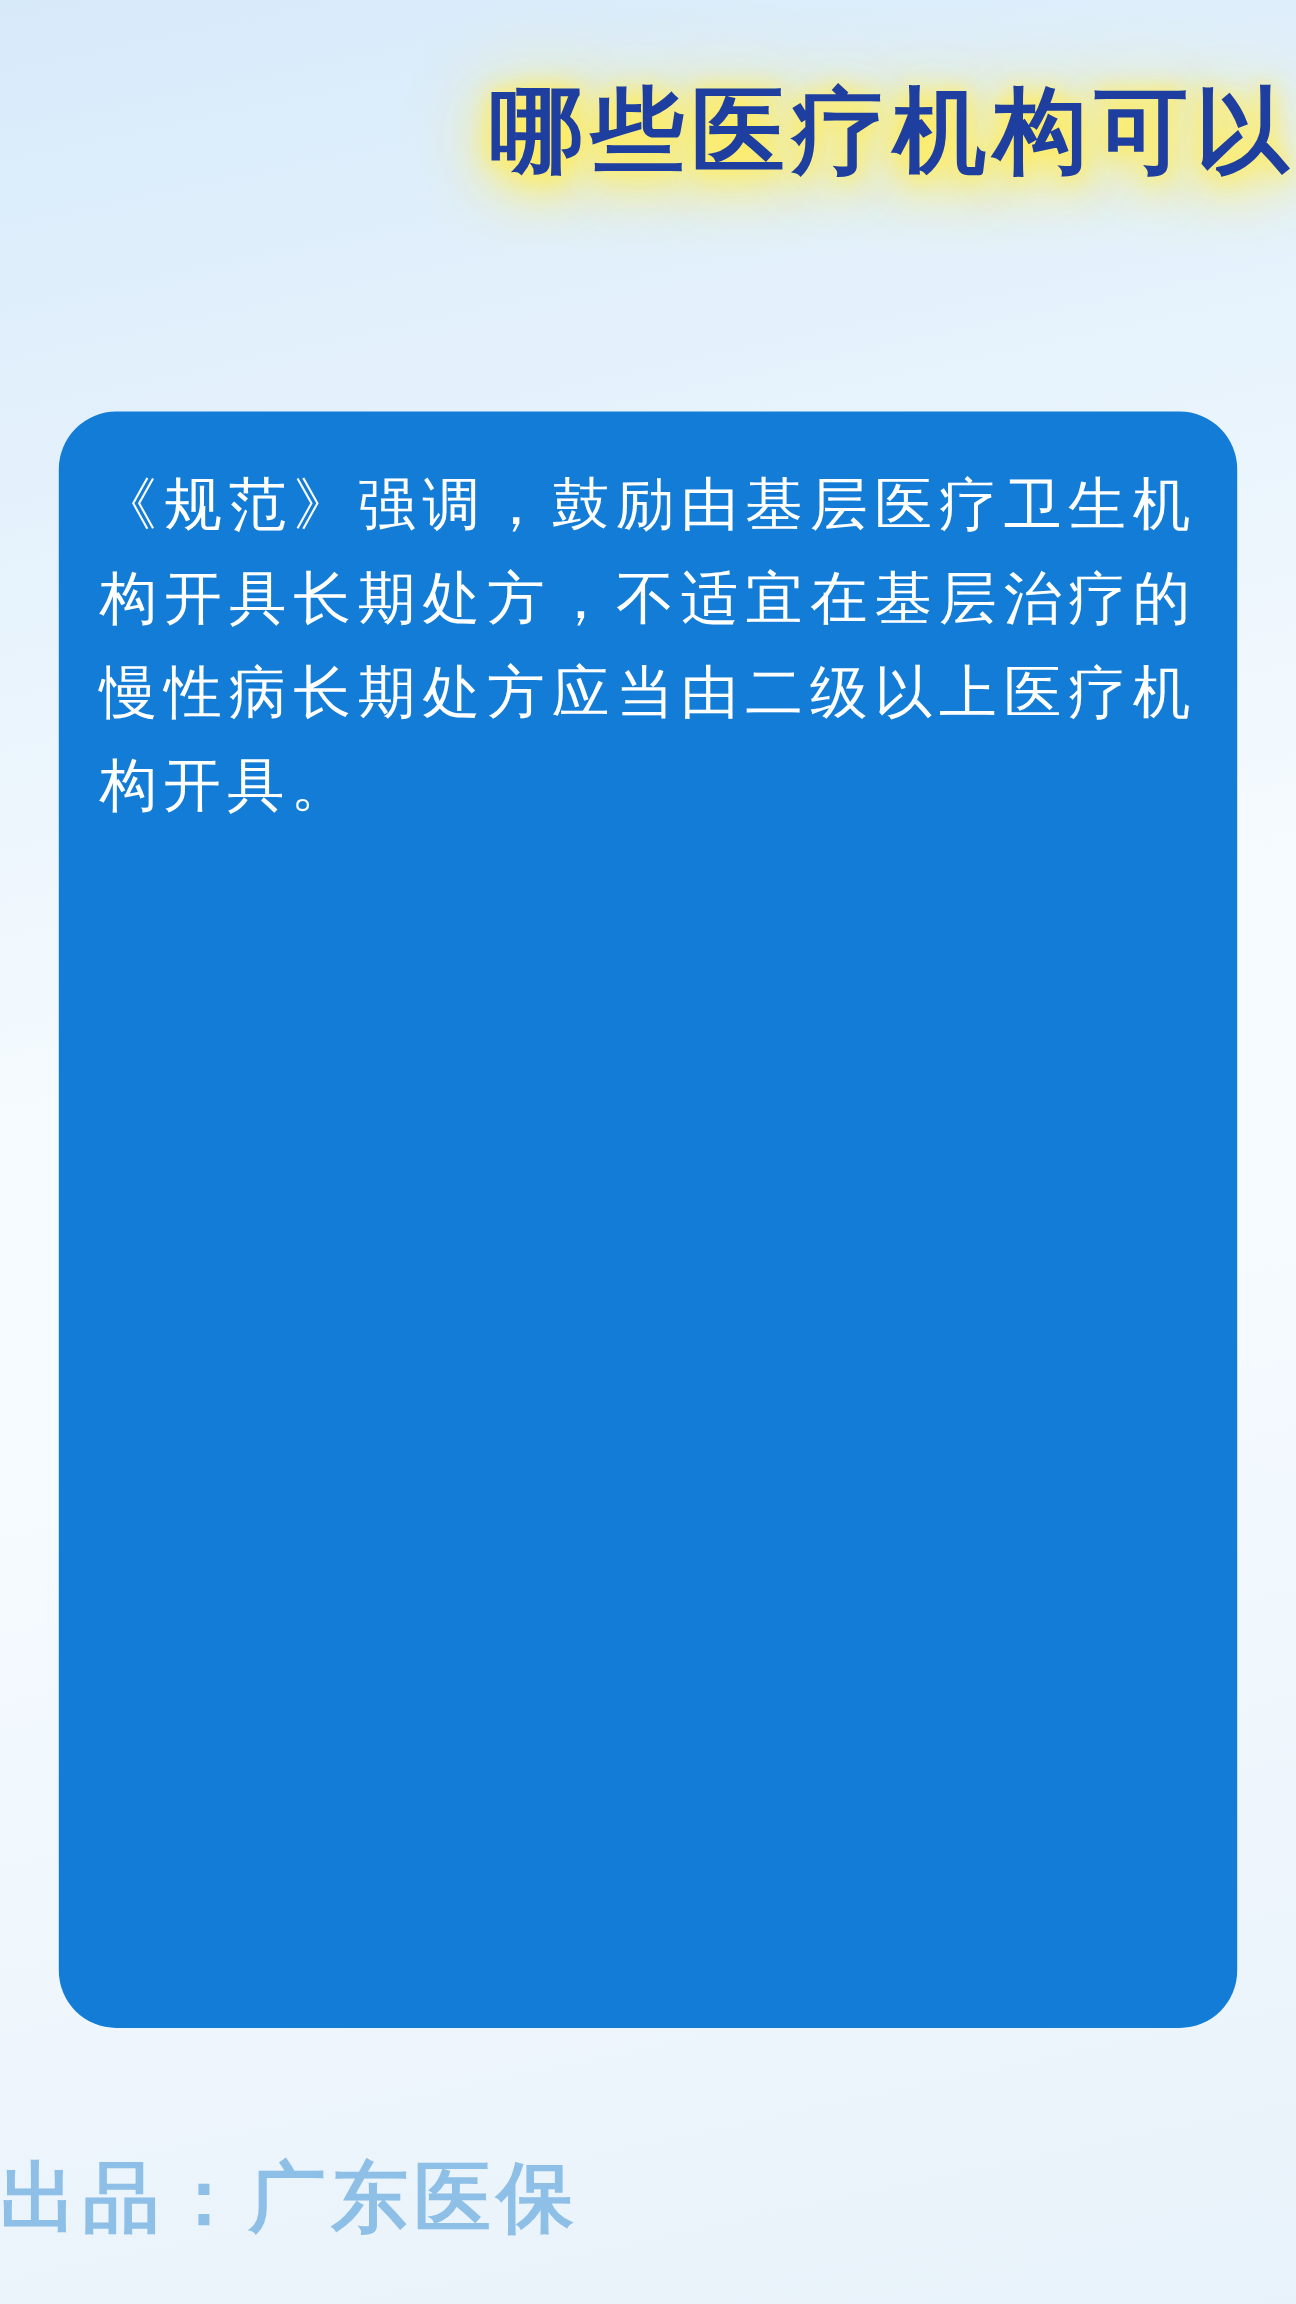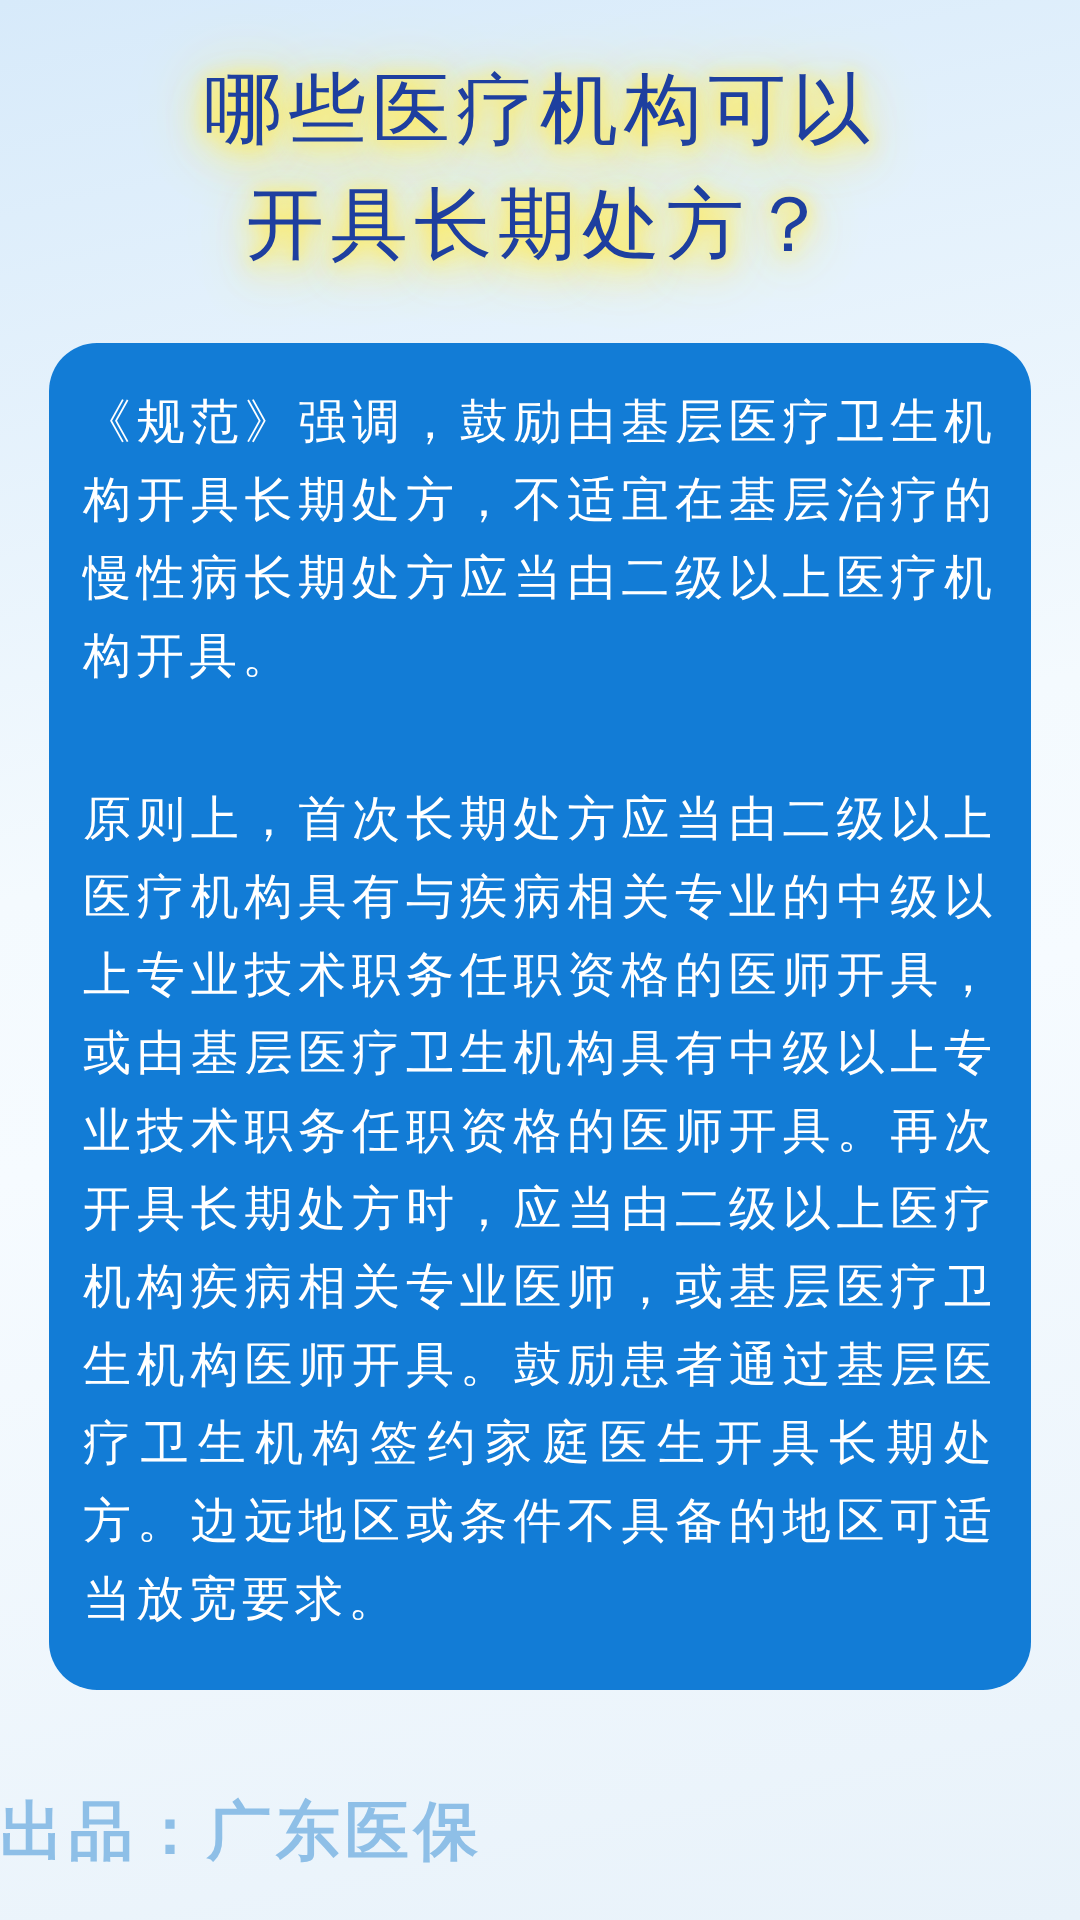--- a/index.html
+++ b/index.html
@@ -22,24 +22,24 @@
     width:1080px;
     height:1920px;
     overflow:hidden;
     background:linear-gradient(168deg,var(--bg_top) 0%,var(--bg_mid) 42%,#f6fbff 55%,var(--bg_bottom) 100%);
   }
   .title-block{
     position:absolute;
     top:52px;
     left:0;
     width:100%;
-    text-align:center;
+    text-align:right;
     color:var(--title_text);
     font-size:78px;
-    font-weight:400;
+    font-weight:700;
     line-height:115px;
     letter-spacing:6px;
   }
   .title-line{
     text-shadow:
       0 0 16px var(--title_glow),
       0 8px 28px var(--title_glow),
       0 16px 48px rgba(255,236,100,0.85),
       0 0 72px rgba(255,241,140,0.95);
   }
@@ -78,25 +78,23 @@
     line-height:70px;
   }
 </style>
 </head>
 <body>
 
 <div class="poster">
 
   <header class="title-block">
     <div class="title-line">哪些医疗机构可以</div>
-    <div class="title-line">开具长期处方？</div>
   </header>
 
   <section class="info-card">
     <p class="card-paragraph">《规范》强调，鼓励由基层医疗卫生机构开具长期处方，不适宜在基层治疗的慢性病长期处方应当由二级以上医疗机构开具。</p>
-    <p class="card-paragraph">原则上，首次长期处方应当由二级以上医疗机构具有与疾病相关专业的中级以上专业技术职务任职资格的医师开具，或由基层医疗卫生机构具有中级以上专业技术职务任职资格的医师开具。再次开具长期处方时，应当由二级以上医疗机构疾病相关专业医师，或基层医疗卫生机构医师开具。鼓励患者通过基层医疗卫生机构签约家庭医生开具长期处方。边远地区或条件不具备的地区可适当放宽要求。</p>
   </section>
 
   <footer class="credit">
     <span>出品：广东医保</span>
   </footer>
 
 </div>
 
 </body></html>

